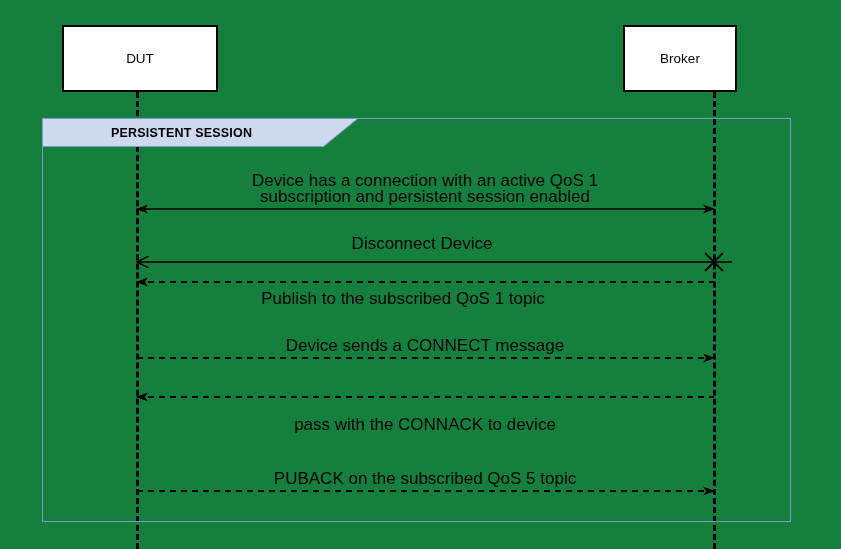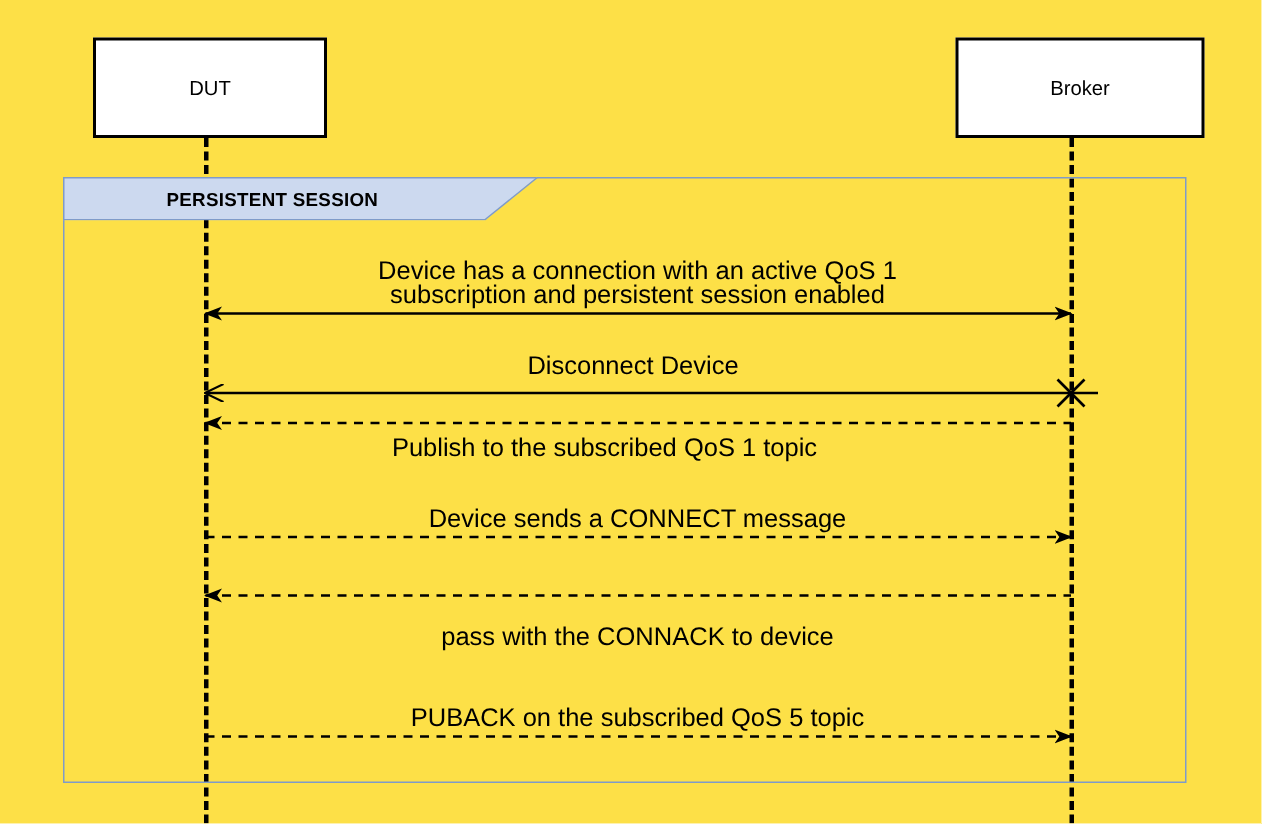--- a/index.html
+++ b/index.html
@@ -83,27 +83,27 @@
     color: #000000;
     text-align: center;
     line-height: 16px;
     white-space: pre-line;
     transform: translateX(-50%);
   }
 </style>
 </head>
 <body>
 
-<div id="canvas" style="width: 841px; height: 549px; background: #fde047; text-decoration: underline;">
+<div id="canvas" style="width: 841px; height: 549px; background: #15803d; text-decoration: underline;">
 
   <div class="participant" id="participant-dut" style="left: 62px; top: 25px; width: 156px; height: 67px; background: rgb(255, 255, 255);">
     <span class="participant-label">DUT</span>
   </div>
 
-  <div class="participant" id="participant-broker" style="left: 637px; top: 25px; width: 166px; height: 67px; background: rgb(255, 255, 255);">
+  <div class="participant" id="participant-broker" style="left: 623px; top: 25px; width: 114px; height: 67px; background: rgb(255, 255, 255);">
     <span class="participant-label">Broker</span>
   </div>
 
   <div class="lifeline" id="lifeline-dut" style="left: 136px; top: 92px; height: 457px;"></div>
   <div class="lifeline" id="lifeline-broker" style="left: 713px; top: 92px; height: 457px;"></div>
 
   <div class="fragment-box" id="fragment-box" style="left: 42px; top: 118px; width: 749px; height: 404px; border-color: rgb(127, 155, 201);"></div>
   <div class="fragment-header" id="fragment-header" style="left: 42px; top: 118px; width: 316px; height: 29px; background: rgb(204, 217, 239); border-color: rgb(127, 155, 201);">
     <span class="fragment-label" id="fragment-label" style="margin-left: 68px;">PERSISTENT SESSION</span>
   </div>

